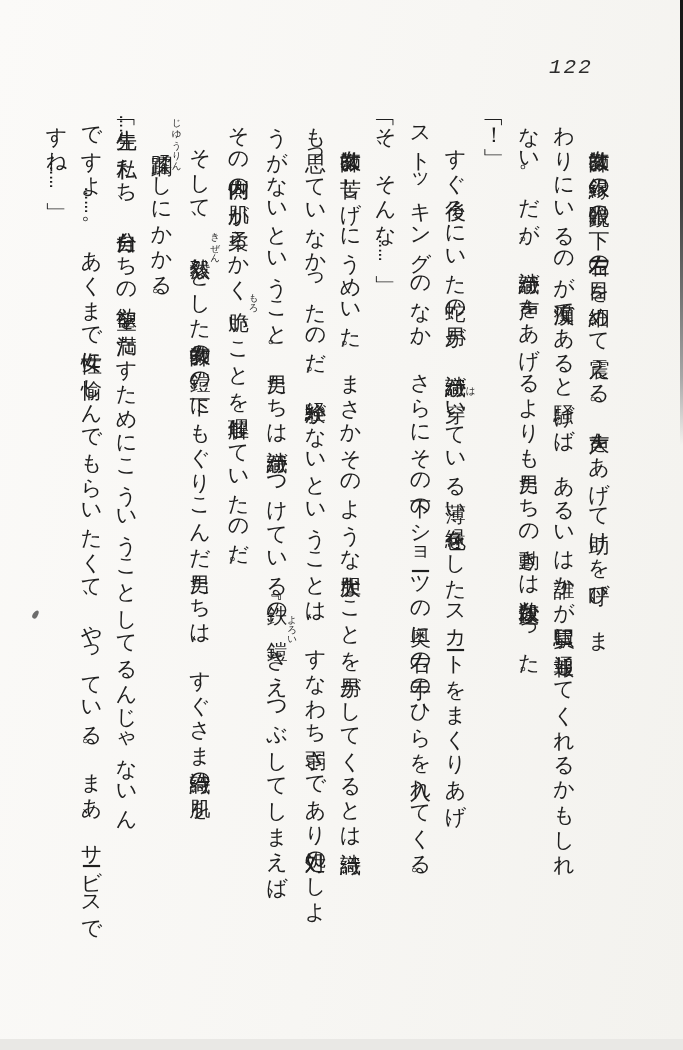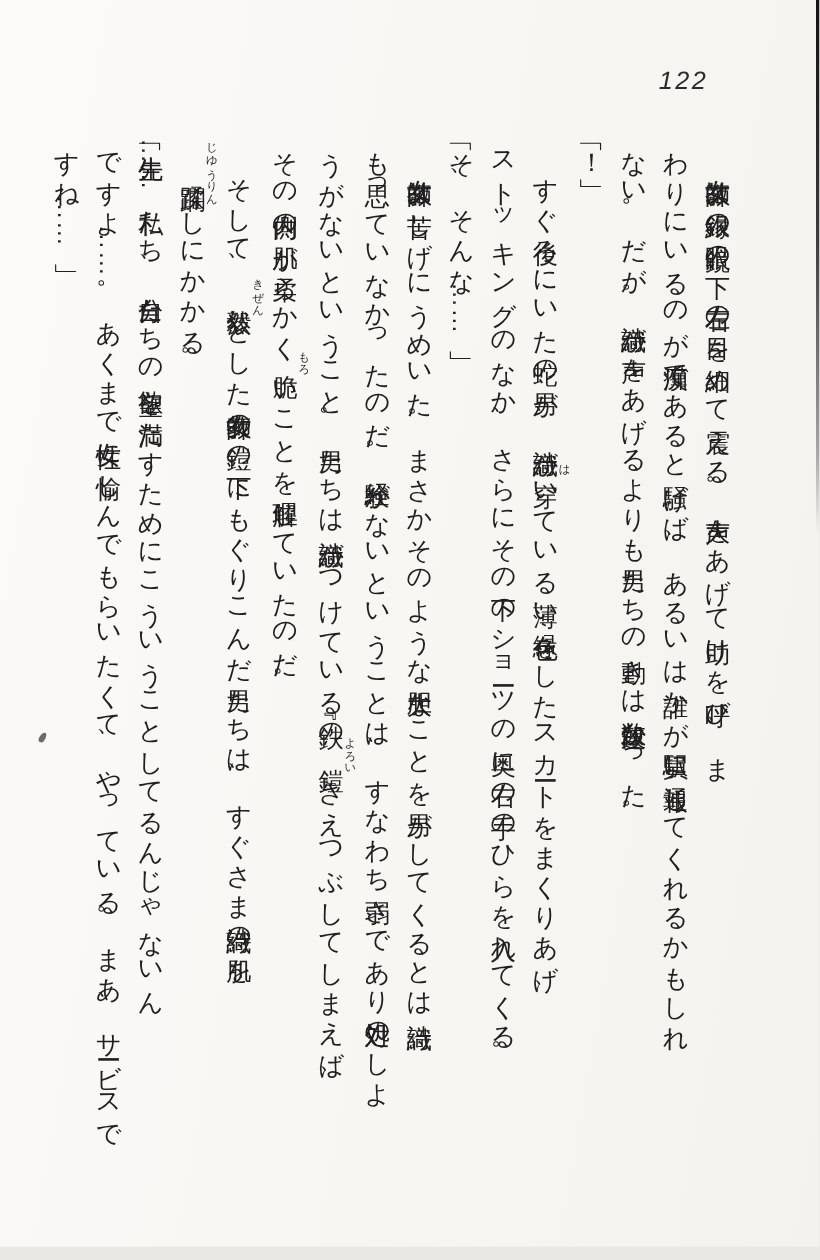--- a/index.html
+++ b/index.html
@@ -6,21 +6,21 @@
     margin: 0;
     padding: 0;
     background: #e9e8e5;
   }
   .page {
     position: relative;
     width: 683px;
     height: 1039px;
     background: linear-gradient(100deg, #fbfaf8 0%, #f7f6f3 55%, #f3f2ee 100%);
     overflow: hidden;
-    font-family: Liberation Sans, sans-serif;
+    font-family: Liberation Mono, monospace;
   }
   .page-number {
     position: absolute;
     top: 56px;
     left: 549px;
     font-size: 21px;
     font-style: italic;
     letter-spacing: 2px;
     color: #2b2b2b;
   }

